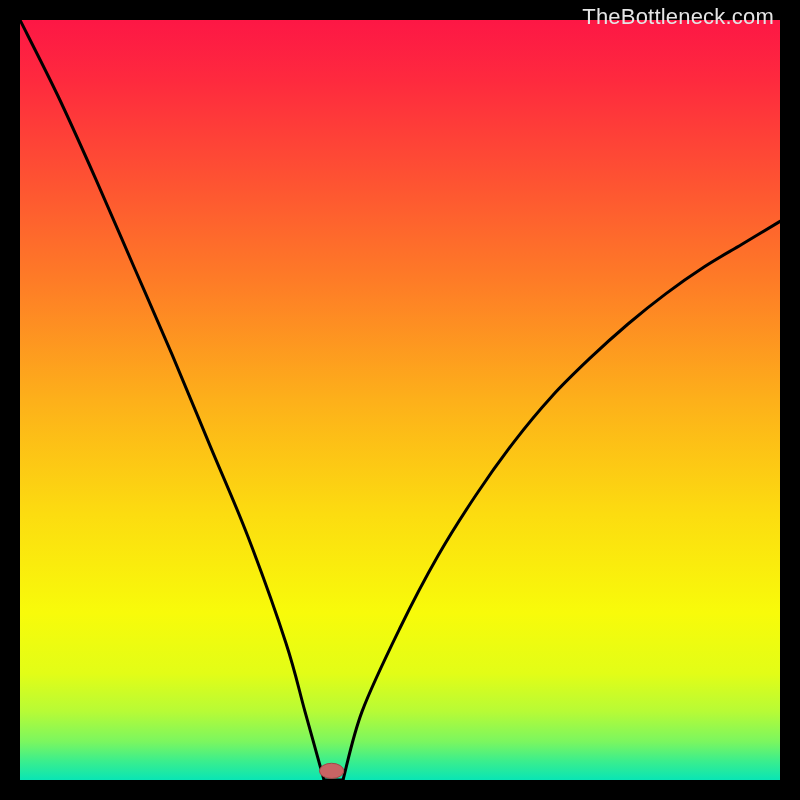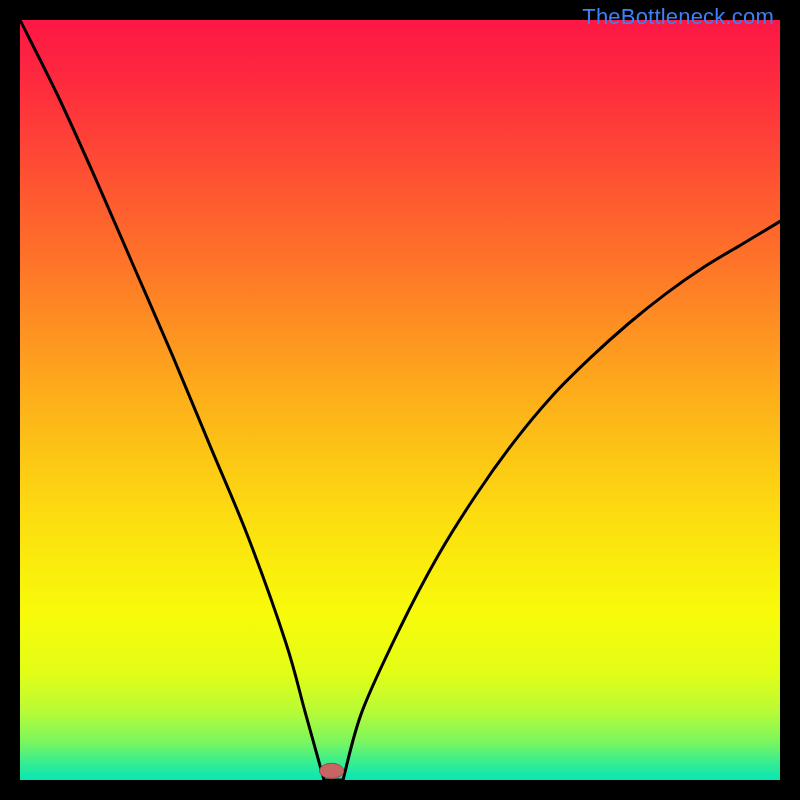--- a/index.html
+++ b/index.html
@@ -23,21 +23,21 @@
     position: absolute;
     left: 0;
     top: 0;
     width: 760px;
     height: 760px;
   }
   .watermark {
     position: absolute;
     top: 4px;
     right: 26px;
-    color: #3b82f6;
+    color: #e5e5e5;
     font-size: 22px;
     font-weight: 500;
     letter-spacing: 0.2px;
     user-select: none;
   }
 </style>
 </head>
 <body>
 
 <div class="frame">

